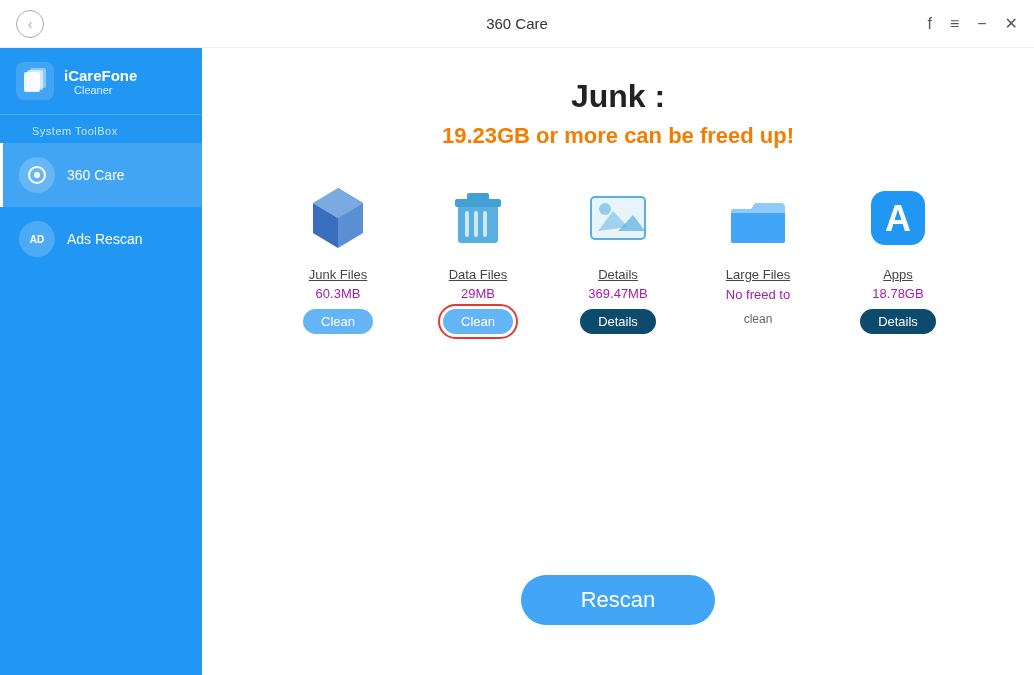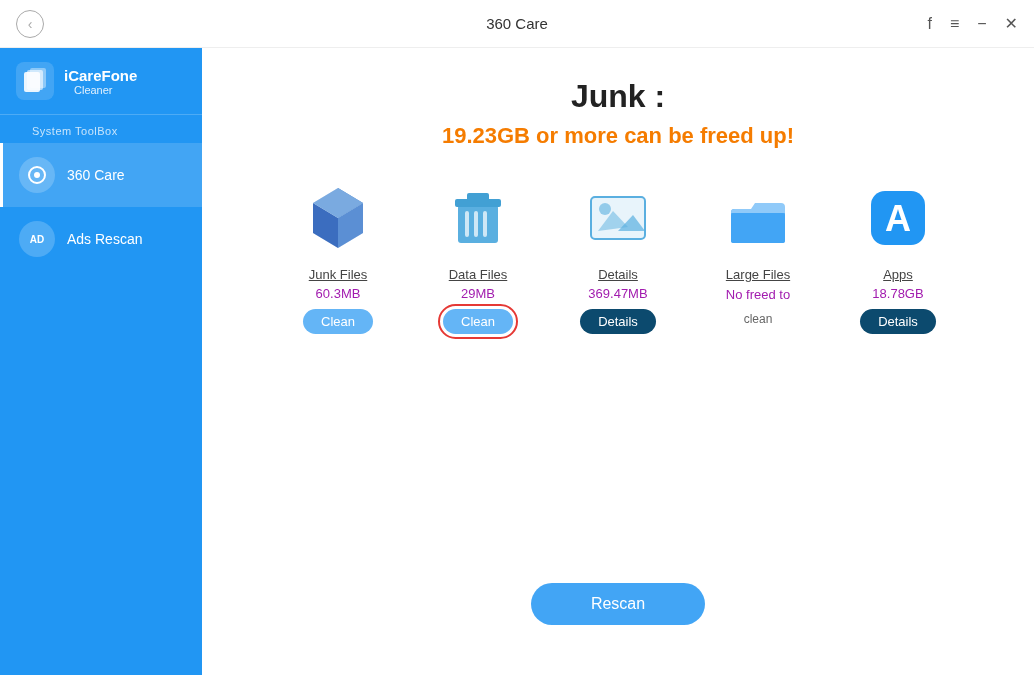--- a/index.html
+++ b/index.html
@@ -141,21 +141,21 @@
       outline-offset: 2px;
     }
 
     
     .rescan-btn {
       background: #42a5f5;
       color: #fff;
       border: none;
       border-radius: 25px;
       padding: 12px 60px;
-      font-size: 16px;
+      font-size: 22px;
       cursor: pointer;
       margin-top: auto;
       margin-bottom: 20px;
     }
   </style>
 </head>
 <body>
 
 <div class="title-bar">
   <div class="title-bar-left">

